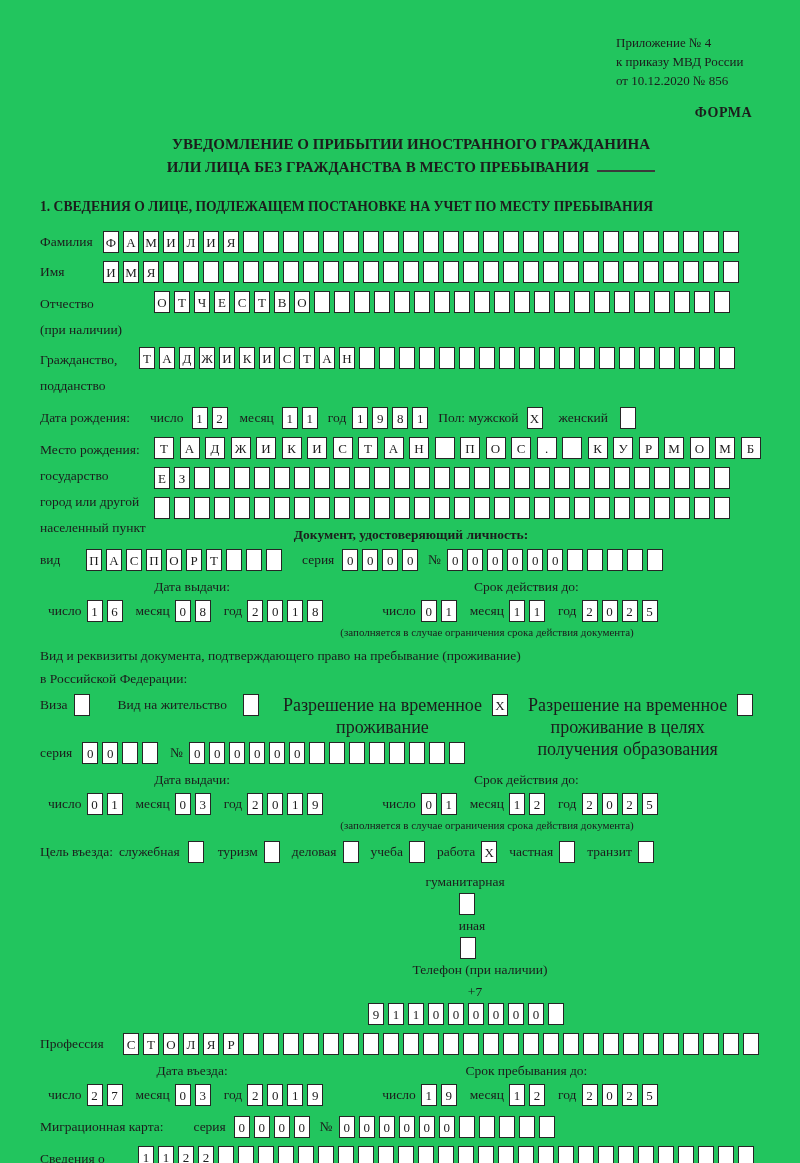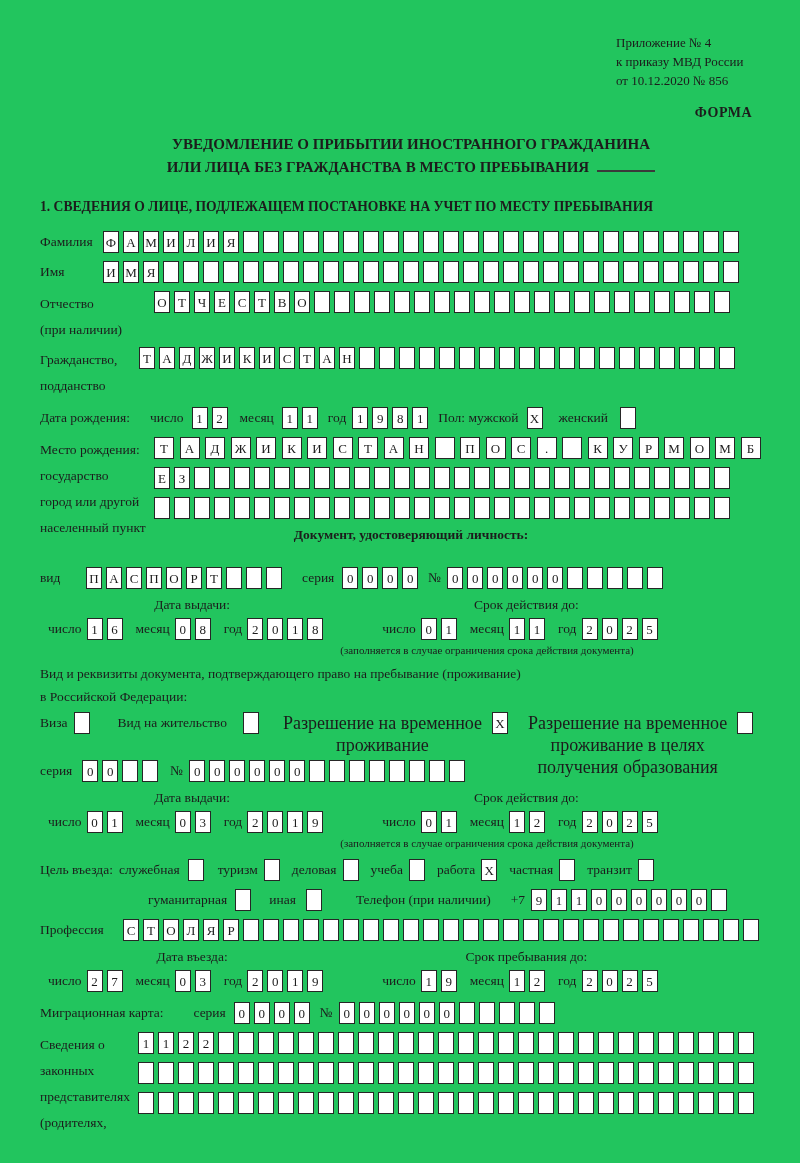--- a/index.html
+++ b/index.html
@@ -34,37 +34,37 @@
     border:1.6px solid #262626;background:#fff;
     display:flex;align-items:center;justify-content:center;
     font-size:13px;line-height:1;
   }
   .wide-cells .cell{width:20px;margin-right:5.5px;}
   .cells-col .cells{margin-bottom:8px;}
 
   .ml6{margin-left:6px;} .ml8{margin-left:8px;} .ml10{margin-left:10px;} .ml12{margin-left:12px;}
   .ml14{margin-left:14px;} .ml16{margin-left:16px;} .ml20{margin-left:20px;} .ml24{margin-left:24px;} .ml30{margin-left:30px;font-family:Liberation Serif, serif;}
 
-  .doc-heading{font-weight:bold;font-size:13.5px;text-align:center;margin-top:-14px;margin-bottom:24px;}
+  .doc-heading{font-weight:bold;font-size:13.5px;text-align:center;margin-top:-14px;margin-bottom:6px;}
 
   
   .dates-row{display:flex;padding-left:8px;margin-bottom:10px;}
   .date-group{flex:0 0 auto;}
   .date-group.right{margin-left:46px;}
   .date-heading{font-size:13.5px;text-align:center;margin-bottom:5px;}
   .date-line{display:flex;align-items:center;}
   .date-line .lbl{margin-right:5px;}
   .date-line .cells{margin-right:9px;}
   .date-note{font-size:11px;margin-top:4px;white-space:nowrap;margin-left:-42px;}
 
   .txt{font-size:13.5px;margin-bottom:7px;}
   .options-row{display:flex;align-items:flex-start;}
   .opt-lines{font-size:18px;line-height:22px;text-align:center;flex:0 0 auto;}
 
-  .indent2{margin-left:108px;}
+  .indent2{margin-left:108px;flex-direction:column;}
 </style>
 </head>
 <body>
 
 <div class="page">
 
   <div class="appendix">
     <div>Приложение № 4</div>
     <div>к приказу МВД России</div>
     <div>от 10.12.2020 № 856</div>

